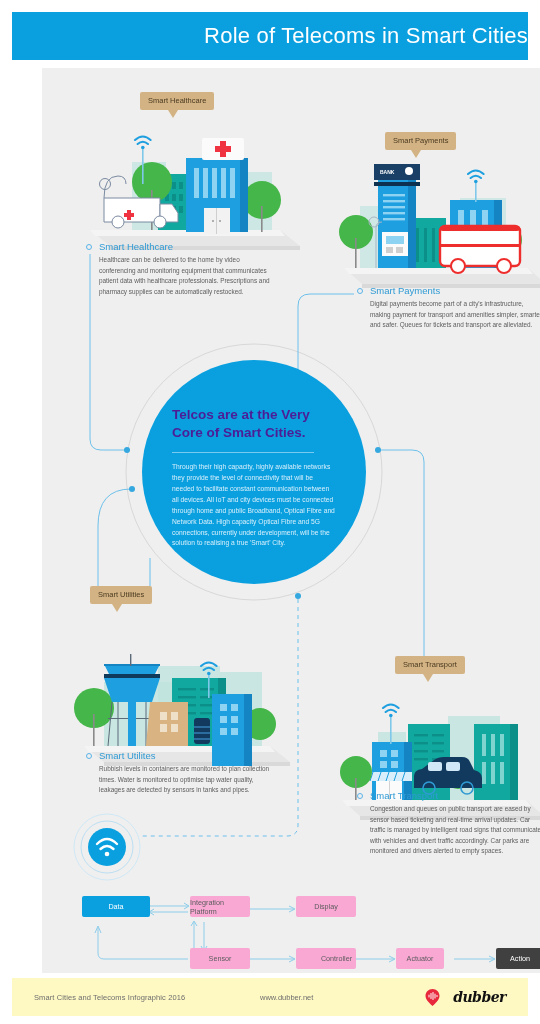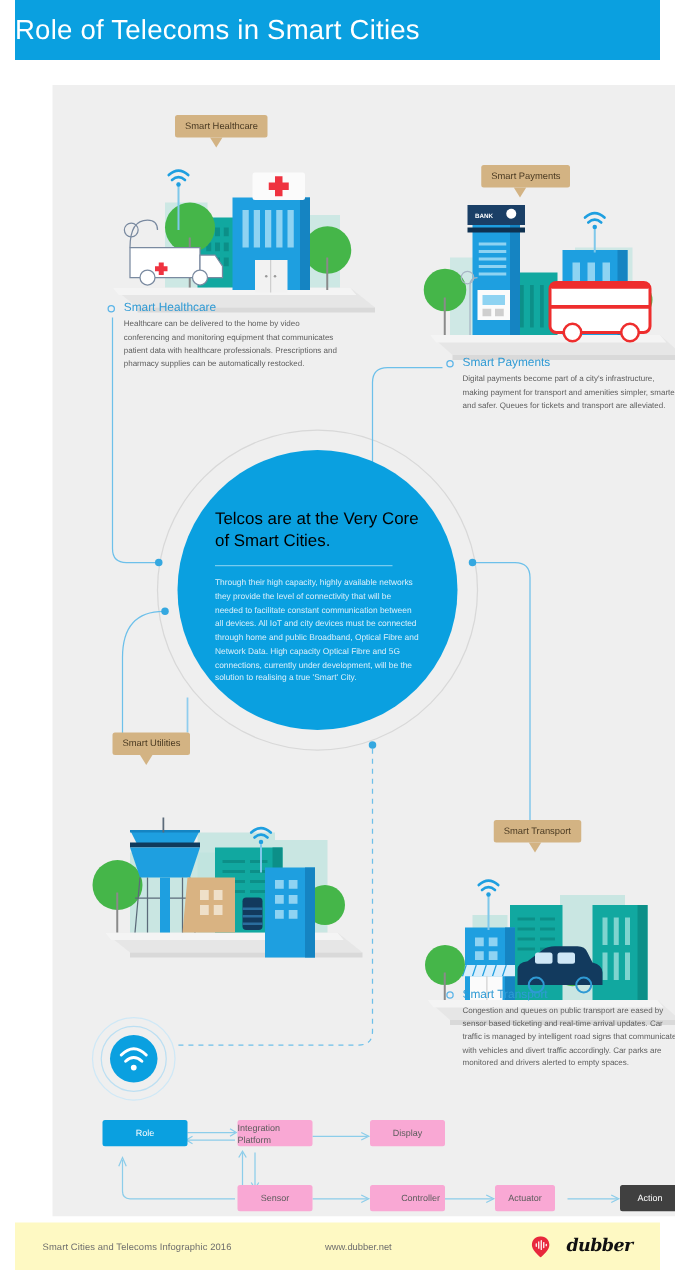--- a/index.html
+++ b/index.html
@@ -12,24 +12,24 @@
     position: relative;
     width: 540px;
     height: 1024px;
     background: #ffffff;
     overflow: hidden;
   }
 
   
   .header-bar {
     position: absolute;
-    left: 12px; top: 0;
+    left: 12px; top: 12px;
     width: 516px; height: 48px;
     background: #0aa0e0;
-    display: flex; align-items: center; justify-content: flex-start;
+    display: flex; align-items: center; justify-content: flex-end;
   }
   .header-title {
     color: #ffffff;
     font-size: 22px;
     font-weight: 400;
     letter-spacing: .2px;
   }
 
   
   .body-panel {
@@ -125,24 +125,24 @@
   
   .core-circle {
     position: absolute;
     left: 168px; top: 360px;
     width: 224px; height: 224px;
     border-radius: 50%;
     background: #0aa0e0;
     padding: 46px 30px 0 30px;
   }
   .core-title {
-    color: #000000;
+    color: #4c1d95;
     font-size: 13.5px;
     line-height: 1.35;
-    font-weight: 400;
+    font-weight: 700;
   }
   .core-rule {
     width: 142px; height: 1px;
     background: rgba(255,255,255,.45);
     margin: 10px 0 9px 0;
   }
   .core-body {
     color: #d8effb;
     font-size: 6.7px;
     line-height: 1.62;
@@ -493,20 +493,27 @@
     </div>
 
     <div class="sec" style="left:315px; top:217px;">
       <div class="sec-head">
         <span class="sec-dot"></span>
         <span class="sec-title">Smart Payments</span>
       </div>
       <div class="sec-body">Digital payments become part of a city's infrastructure, making payment for transport and amenities simpler, smarter and safer. Queues for tickets and transport are alleviated.</div>
     </div>
 
+    <div class="sec" style="left:44px; top:682px;">
+      <div class="sec-head">
+        <span class="sec-dot"></span>
+        <span class="sec-title">Smart Utilites</span>
+      </div>
+      <div class="sec-body">Rubbish levels in containers are monitored to plan collection times. Water is monitored to optimise tap water quality, leakages are detected by sensors in tanks and pipes.</div>
+    </div>
 
     <div class="sec" style="left:315px; top:722px;">
       <div class="sec-head">
         <span class="sec-dot"></span>
         <span class="sec-title">Smart Transport</span>
       </div>
       <div class="sec-body">Congestion and queues on public transport are eased by sensor based ticketing and real-time arrival updates. Car traffic is managed by intelligent road signs that communicate with vehicles and divert traffic accordingly. Car parks are monitored and drivers alerted to empty spaces.</div>
     </div>
 
     <div class="core-circle" style="left:100px; top:292px;">
@@ -566,21 +573,21 @@
         <path d="M146,101 L62,101 Q56,101 56,95 L56,70"></path>
         <path d="M53,75 L56,68 L59,75"></path>
       </g>
 
       <g stroke="#8ccdea" stroke-width="1" fill="none">
         <path d="M478,112 L478,122 Q478,128 472,128 L156,128 Q150,128 150,122 L150,114"></path>
         <path d="M147,118 L150,112 L153,118"></path>
       </g>
     </svg>
 
-    <div class="flowbox accent-blue" style="left:40px; top:828px; width:68px;">Role</div>
+    <div class="flowbox accent-blue" style="left:40px; top:828px; width:68px;">Data</div>
     <div class="flowbox" style="left:148px; top:828px; width:60px;">Integration Platform</div>
     <div class="flowbox" style="left:254px; top:828px; width:60px;">Display</div>
     <div class="flowbox" style="left:148px; top:880px; width:60px;">Sensor</div>
     <div class="flowbox" style="left:254px; top:880px; width:60px;padding-left:21px;">Controller</div>
     <div class="flowbox" style="left:354px; top:880px; width:48px;">Actuator</div>
     <div class="flowbox accent-teal" style="left:454px; top:880px; width:48px;">Action</div>
 
   </div>
 
   <div class="footer-panel">

